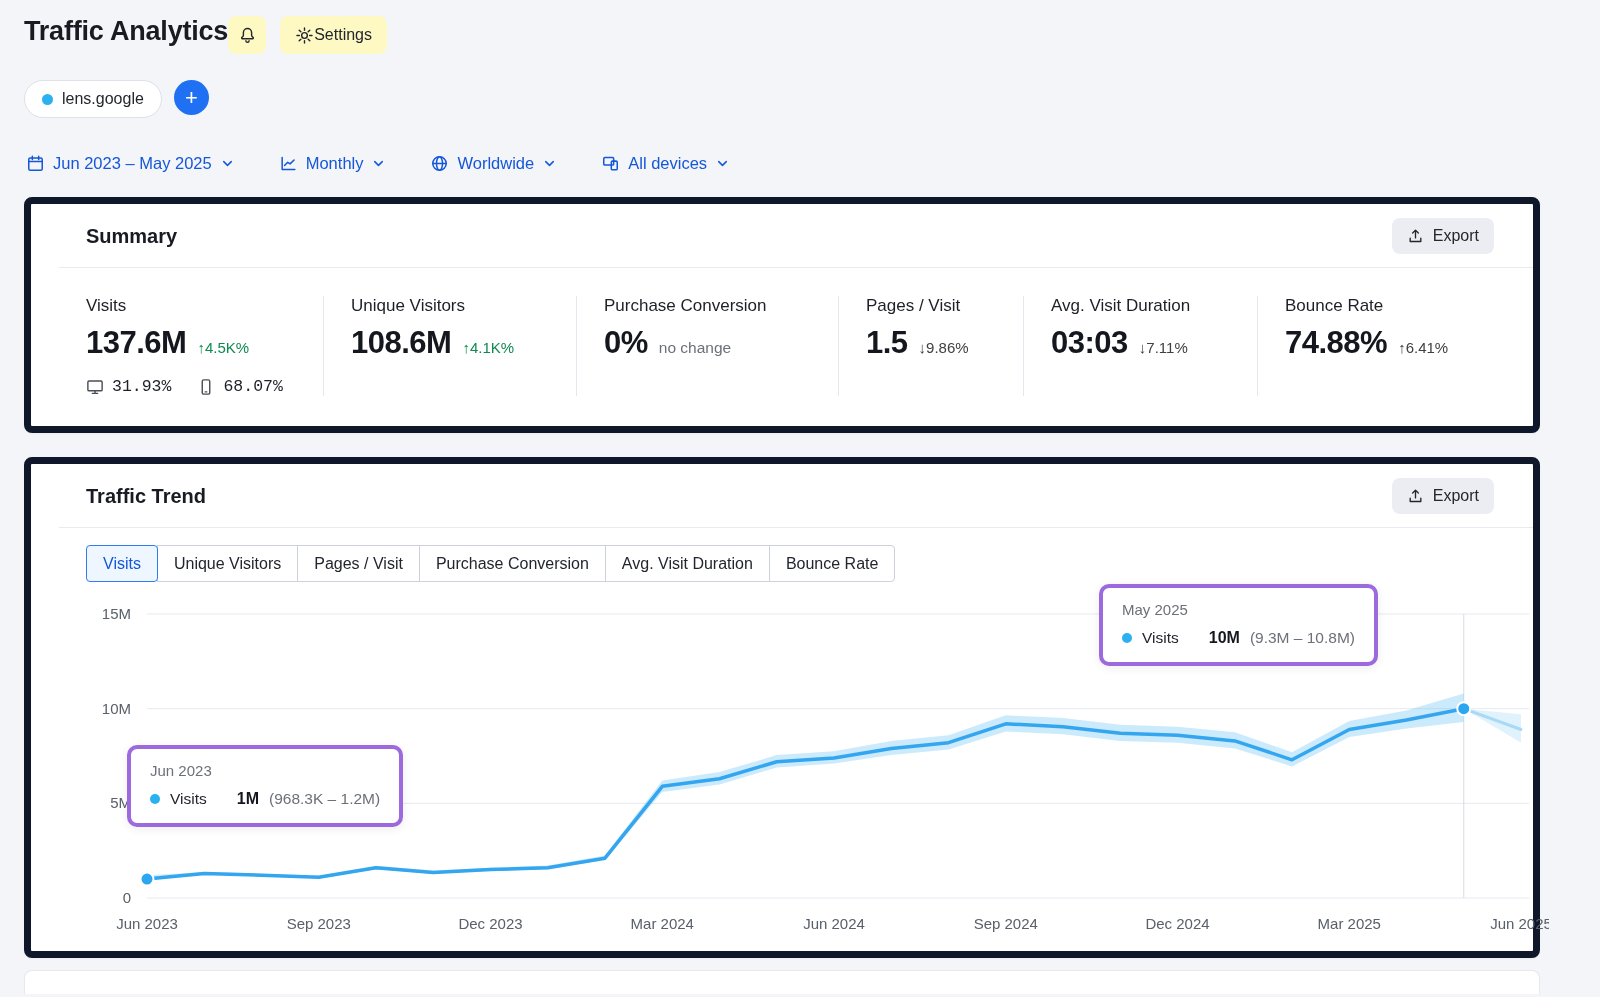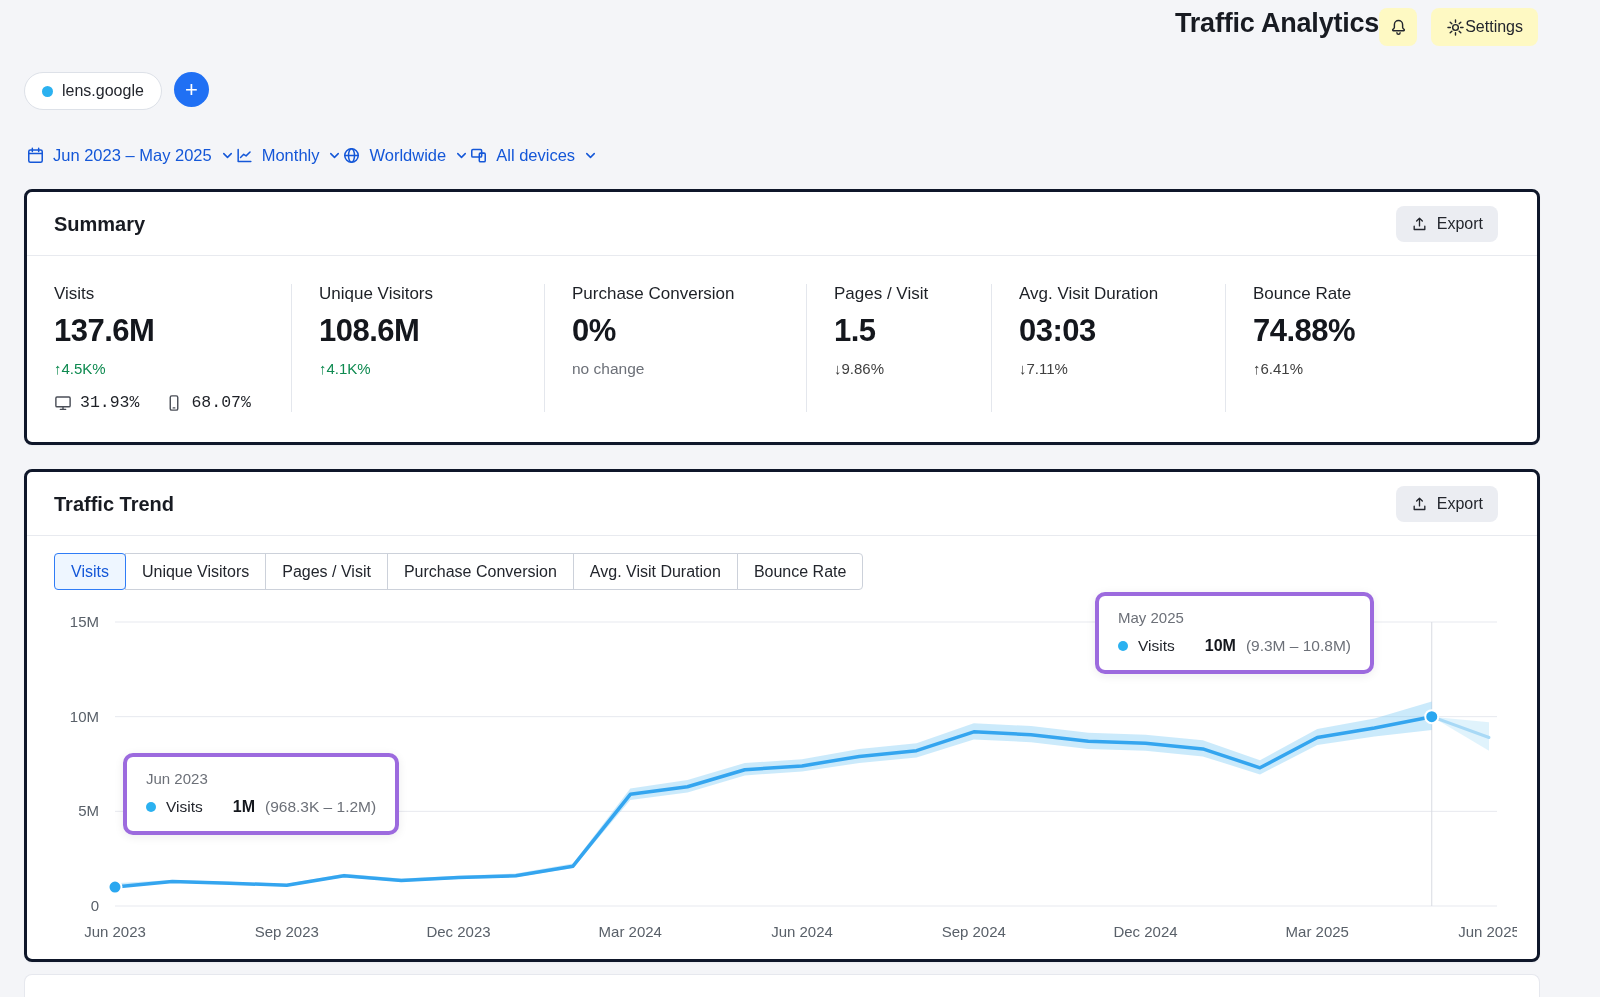--- a/index.html
+++ b/index.html
@@ -5,21 +5,21 @@
   * { box-sizing: border-box; margin: 0; padding: 0; }
   html,body { width:1600px; height:997px; overflow:hidden; }
   body {
     font-family: "Liberation Sans", "DejaVu Sans", sans-serif;
     background:#f4f5f8;
     color:#181b22;
   }
   .icon-svg { display:block; }
 
   
-  .page-header { display:flex; align-items:flex-start; justify-content:flex-end; padding:8px 62px 0 24px; }
+  .page-header { display:flex; align-items:flex-start; justify-content:flex-start; padding:16px 62px 0 24px; }
   .page-title { font-size:27px; font-weight:bold; letter-spacing:-.2px; }
   .header-actions { display:flex; gap:14px; align-items:center; }
   .ghost-btn {
     display:flex; align-items:center; height:38px; padding:0 15px;
     background:#fef9c3; border:none; border-radius:8px; font-size:16px; color:#23262d;
     font-family:inherit; cursor:pointer;
   }
   .icon-btn { width:38px; justify-content:center; padding:0; }
 
   
@@ -28,44 +28,44 @@
     display:flex; align-items:center; gap:9px; height:38px; padding:0 17px;
     background:#fff; border:1px solid #dde1e8; border-radius:19px; font-size:16px; color:#23262d; cursor:pointer;
   }
   .dot { width:11px; height:11px; border-radius:50%; background:#2bb1f0; flex:none; }
   .add-btn {
     width:35px; height:35px; border-radius:50%; border:none; background:#2070f4; color:#fff;
     font-size:22px; line-height:33px; text-align:center; cursor:pointer; font-family:inherit;
   }
 
   
-  .filter-row { display:flex; align-items:center; margin:36px 0 0 26px; }
+  .filter-row { display:flex; align-items:center; gap:44px; margin:36px 0 0 26px; }
   .filter { display:flex; align-items:center; gap:8px; font-size:16.5px; font-weight:500; color:#1457d8; cursor:pointer; }
   .filter svg { stroke:#1457d8; }
 
   
   .card {
-    background:#fff; border:3px solid #0f172a; border-radius:8px;
+    background:#fff; border:7px solid #0f172a; border-radius:8px;
     box-shadow:0 1px 2px rgba(20,24,40,.04);
-    margin:24px 60px 0 24px; position:relative;
+    margin:24px 60px 0 24px; position:relative;padding-left:28px;
   }
   .card-header { display:flex; align-items:center; justify-content:space-between; padding:14px 39px 13px 27px; border-bottom:1px solid #e8eaef; }
   .card-title { font-size:20px; font-weight:bold; }
   .export-btn {
     display:flex; align-items:center; gap:9px; height:36px; padding:0 15px;
     background:#ebedf2; border:none; border-radius:8px; font-size:16px; color:#23262d; font-family:inherit; cursor:pointer;
   }
 
   
   .metrics { display:flex; padding:28px 0 30px 0; }
   .metric { padding:0 18px 0 27px; }
   .metric + .metric { border-left:1px solid #e4e7ed; }
   .m0 { width:264px; } .m1 { width:253px; } .m2 { width:262px; } .m3 { width:185px; } .m4 { width:234px; } .m5 { flex:1; }
   .metric-label { font-size:17px; color:#1d2026; margin-bottom:9px; }
-  .metric-value-row { display:flex; align-items:baseline; gap:11px;flex-direction:column; }
+  .metric-value-row { display:flex; align-items:baseline; gap:11px; }
   .metric-value { font-size:31px; font-weight:bold; letter-spacing:-.5px; color:#14171d; }
   .delta { font-size:15px; font-weight:500; }
   .delta.good { color:#0e8a50; }
   .delta.bad { color:#404040; }
   .delta.neutral { color:#6c7078; font-weight:400; font-size:15.5px; }
   .device-split { display:flex; gap:26px; margin-top:16px; font-size:16.5px; color:#1d2026; align-items:center; }
   .device-item { display:flex; align-items:center; gap:8px;font-family:Liberation Mono, monospace; }
   .device-item svg { stroke:#4a4e57; }
 
   

